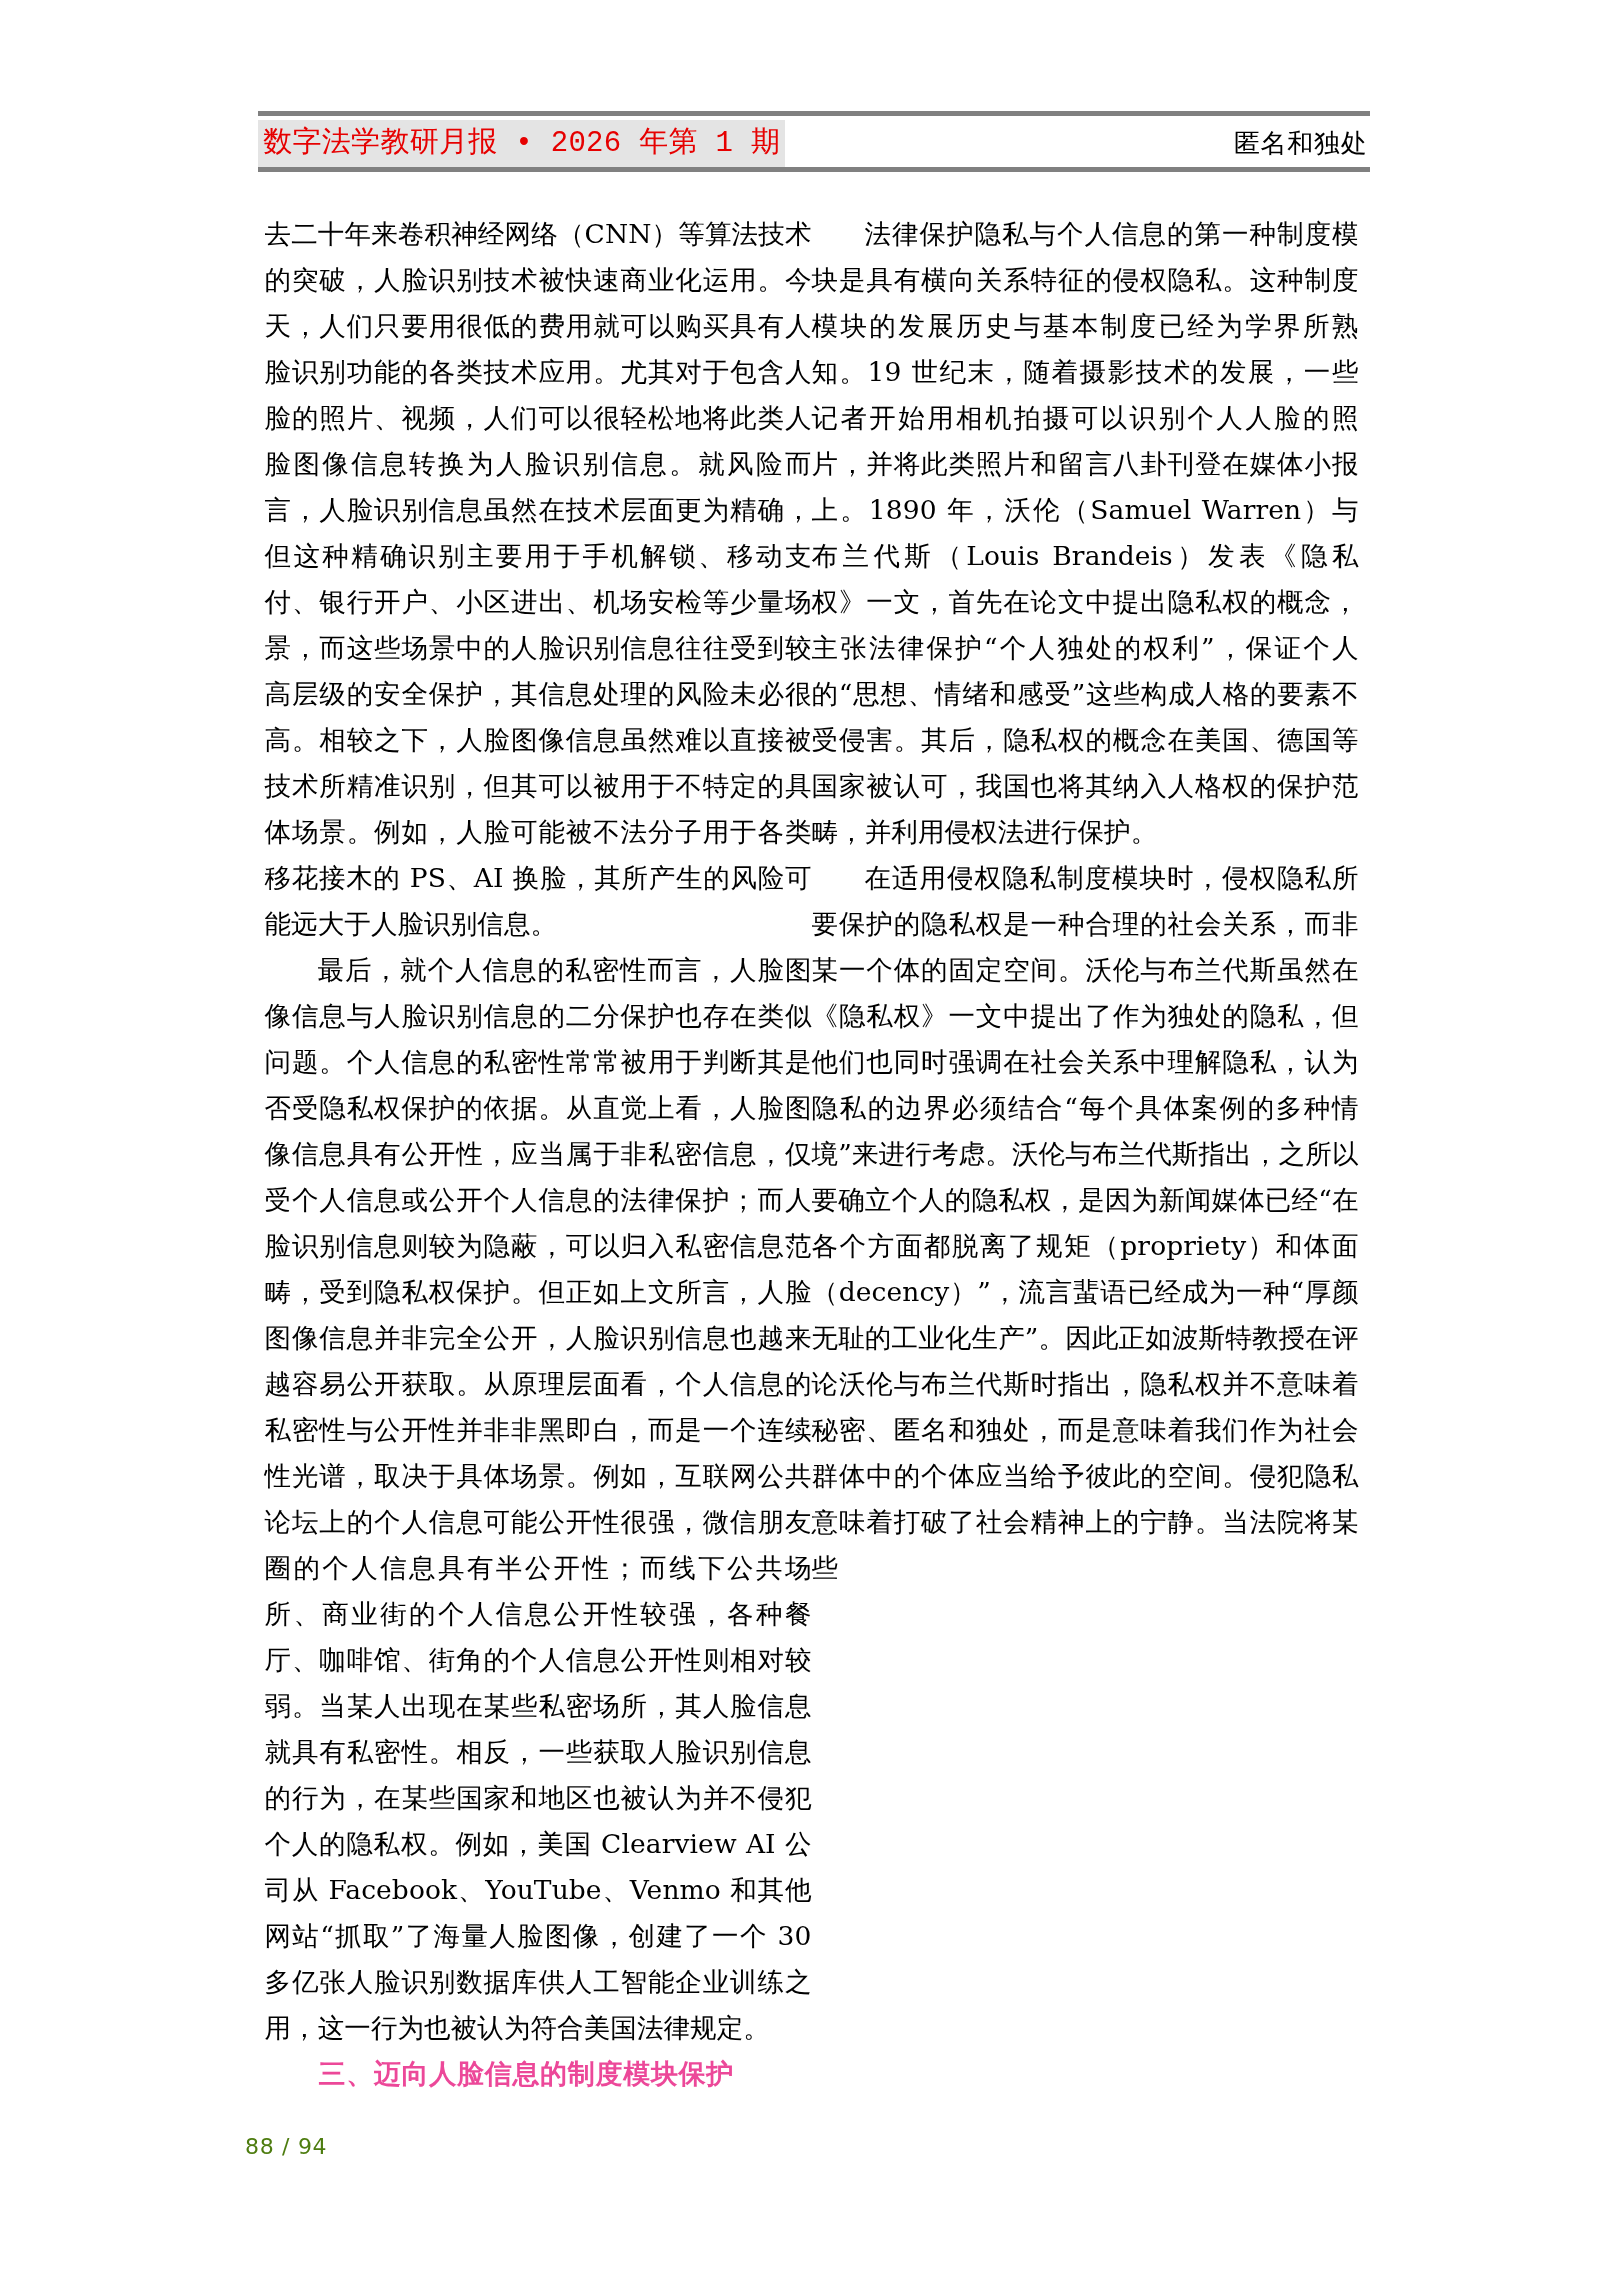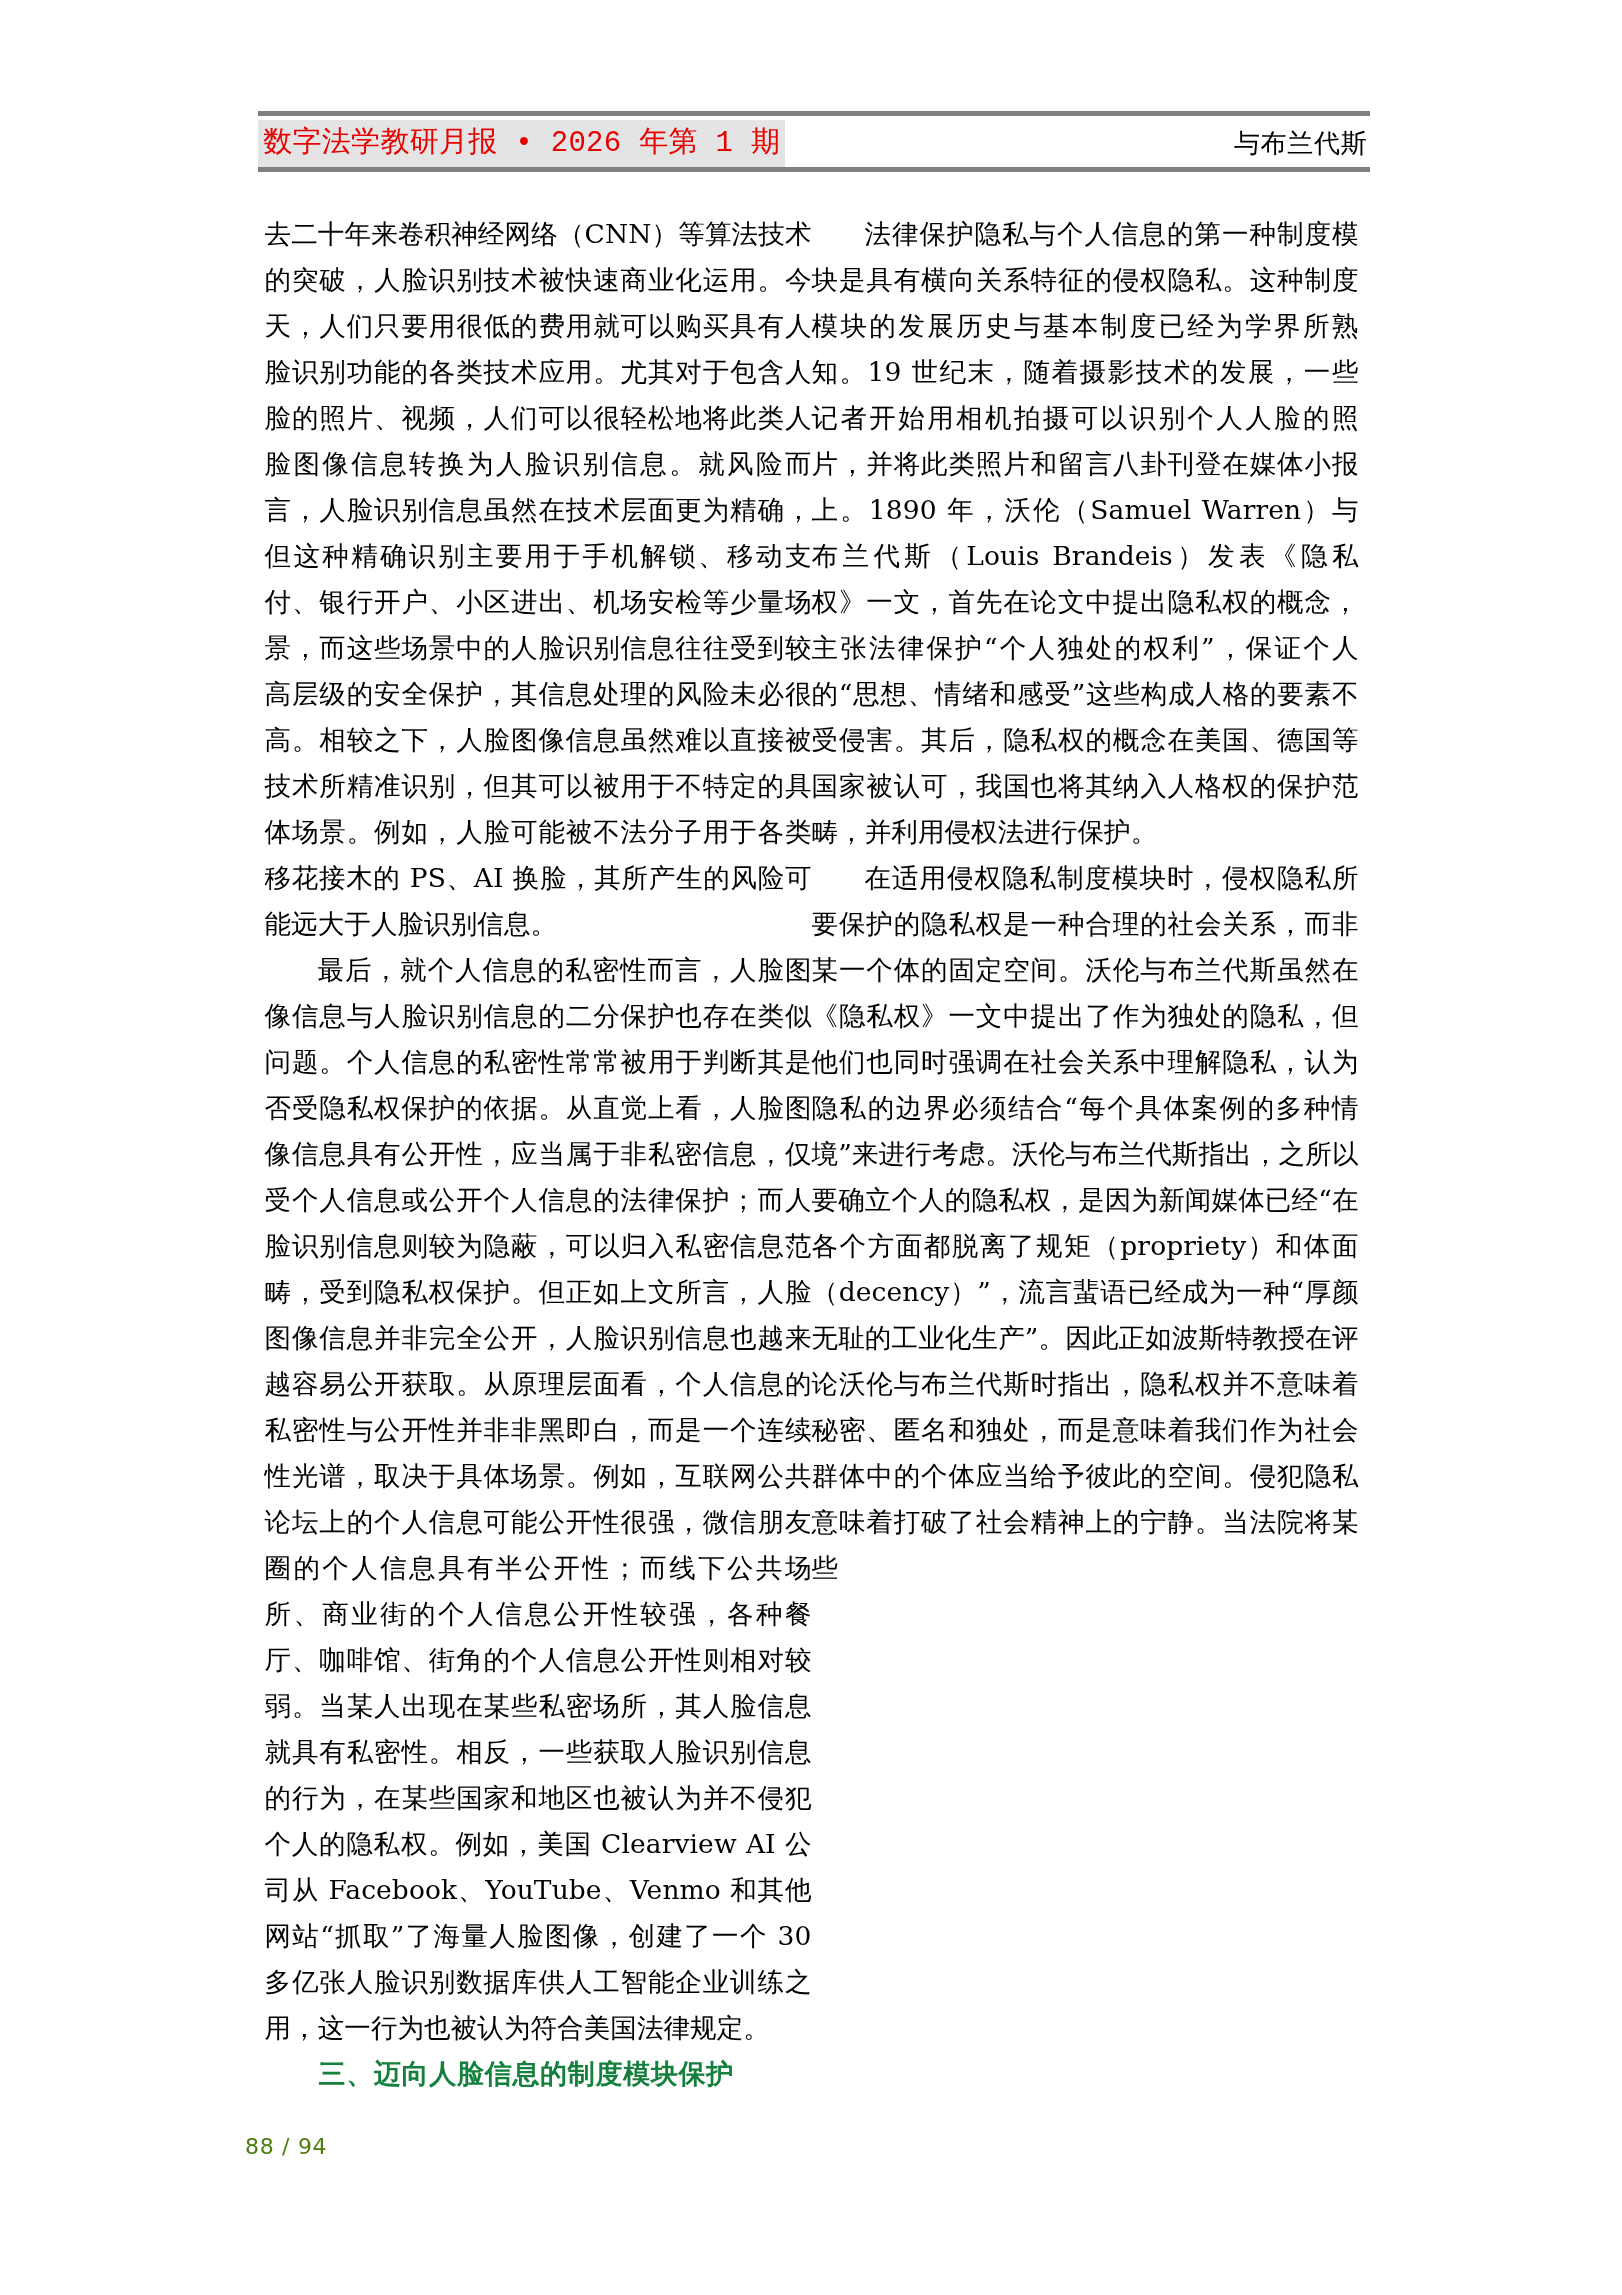--- a/index.html
+++ b/index.html
@@ -84,21 +84,21 @@
     word-break: break-all;
     letter-spacing: 0.1px;
   }
   p.para.cont { text-indent: 0; }
 
   h3.heading {
     margin: 0;
     font-size: 27px;
     line-height: 46px;
     font-weight: bold;
-    color: #15803d;
+    color: #ec4899;
     text-indent: 54px;
     letter-spacing: 0.7px;
   }
   h4.subheading {
     margin: 0;
     font-size: 26.5px;
     line-height: 46px;
     font-weight: normal;
     color: #000000;
     text-indent: 53px;
@@ -118,21 +118,21 @@
   }
 </style>
 </head>
 <body>
 
 <div class="page">
 
   <div class="header">
     <div class="rule top"></div>
     <div class="header-title">数字法学教研月报 • 2026 年第 1 期</div>
-    <div class="header-right">与布兰代斯</div>
+    <div class="header-right">匿名和独处</div>
     <div class="rule bot"></div>
   </div>
 
   <div class="columns">
 
     <div class="col">
       <p class="para cont">去二十年来卷积神经网络（CNN）等算法技术的突破，人脸识别技术被快速商业化运用。今天，人们只要用很低的费用就可以购买具有人脸识别功能的各类技术应用。尤其对于包含人脸的照片、视频，人们可以很轻松地将此类人脸图像信息转换为人脸识别信息。就风险而言，人脸识别信息虽然在技术层面更为精确，但这种精确识别主要用于手机解锁、移动支付、银行开户、小区进出、机场安检等少量场景，而这些场景中的人脸识别信息往往受到较高层级的安全保护，其信息处理的风险未必很高。相较之下，人脸图像信息虽然难以直接被技术所精准识别，但其可以被用于不特定的具体场景。例如，人脸可能被不法分子用于各类移花接木的 PS、AI 换脸，其所产生的风险可能远大于人脸识别信息。</p>
       <p class="para">最后，就个人信息的私密性而言，人脸图像信息与人脸识别信息的二分保护也存在类似问题。个人信息的私密性常常被用于判断其是否受隐私权保护的依据。从直觉上看，人脸图像信息具有公开性，应当属于非私密信息，仅受个人信息或公开个人信息的法律保护；而人脸识别信息则较为隐蔽，可以归入私密信息范畴，受到隐私权保护。但正如上文所言，人脸图像信息并非完全公开，人脸识别信息也越来越容易公开获取。从原理层面看，个人信息的私密性与公开性并非非黑即白，而是一个连续性光谱，取决于具体场景。例如，互联网公共论坛上的个人信息可能公开性很强，微信朋友圈的个人信息具有半公开性；而线下公共场所、商业街的个人信息公开性较强，各种餐厅、咖啡馆、街角的个人信息公开性则相对较弱。当某人出现在某些私密场所，其人脸信息就具有私密性。相反，一些获取人脸识别信息的行为，在某些国家和地区也被认为并不侵犯个人的隐私权。例如，美国 Clearview AI 公司从 Facebook、YouTube、Venmo 和其他网站“抓取”了海量人脸图像，创建了一个 30 多亿张人脸识别数据库供人工智能企业训练之用，这一行为也被认为符合美国法律规定。</p>
       <h3 class="heading">三、迈向人脸信息的制度模块保护</h3>
     </div>

